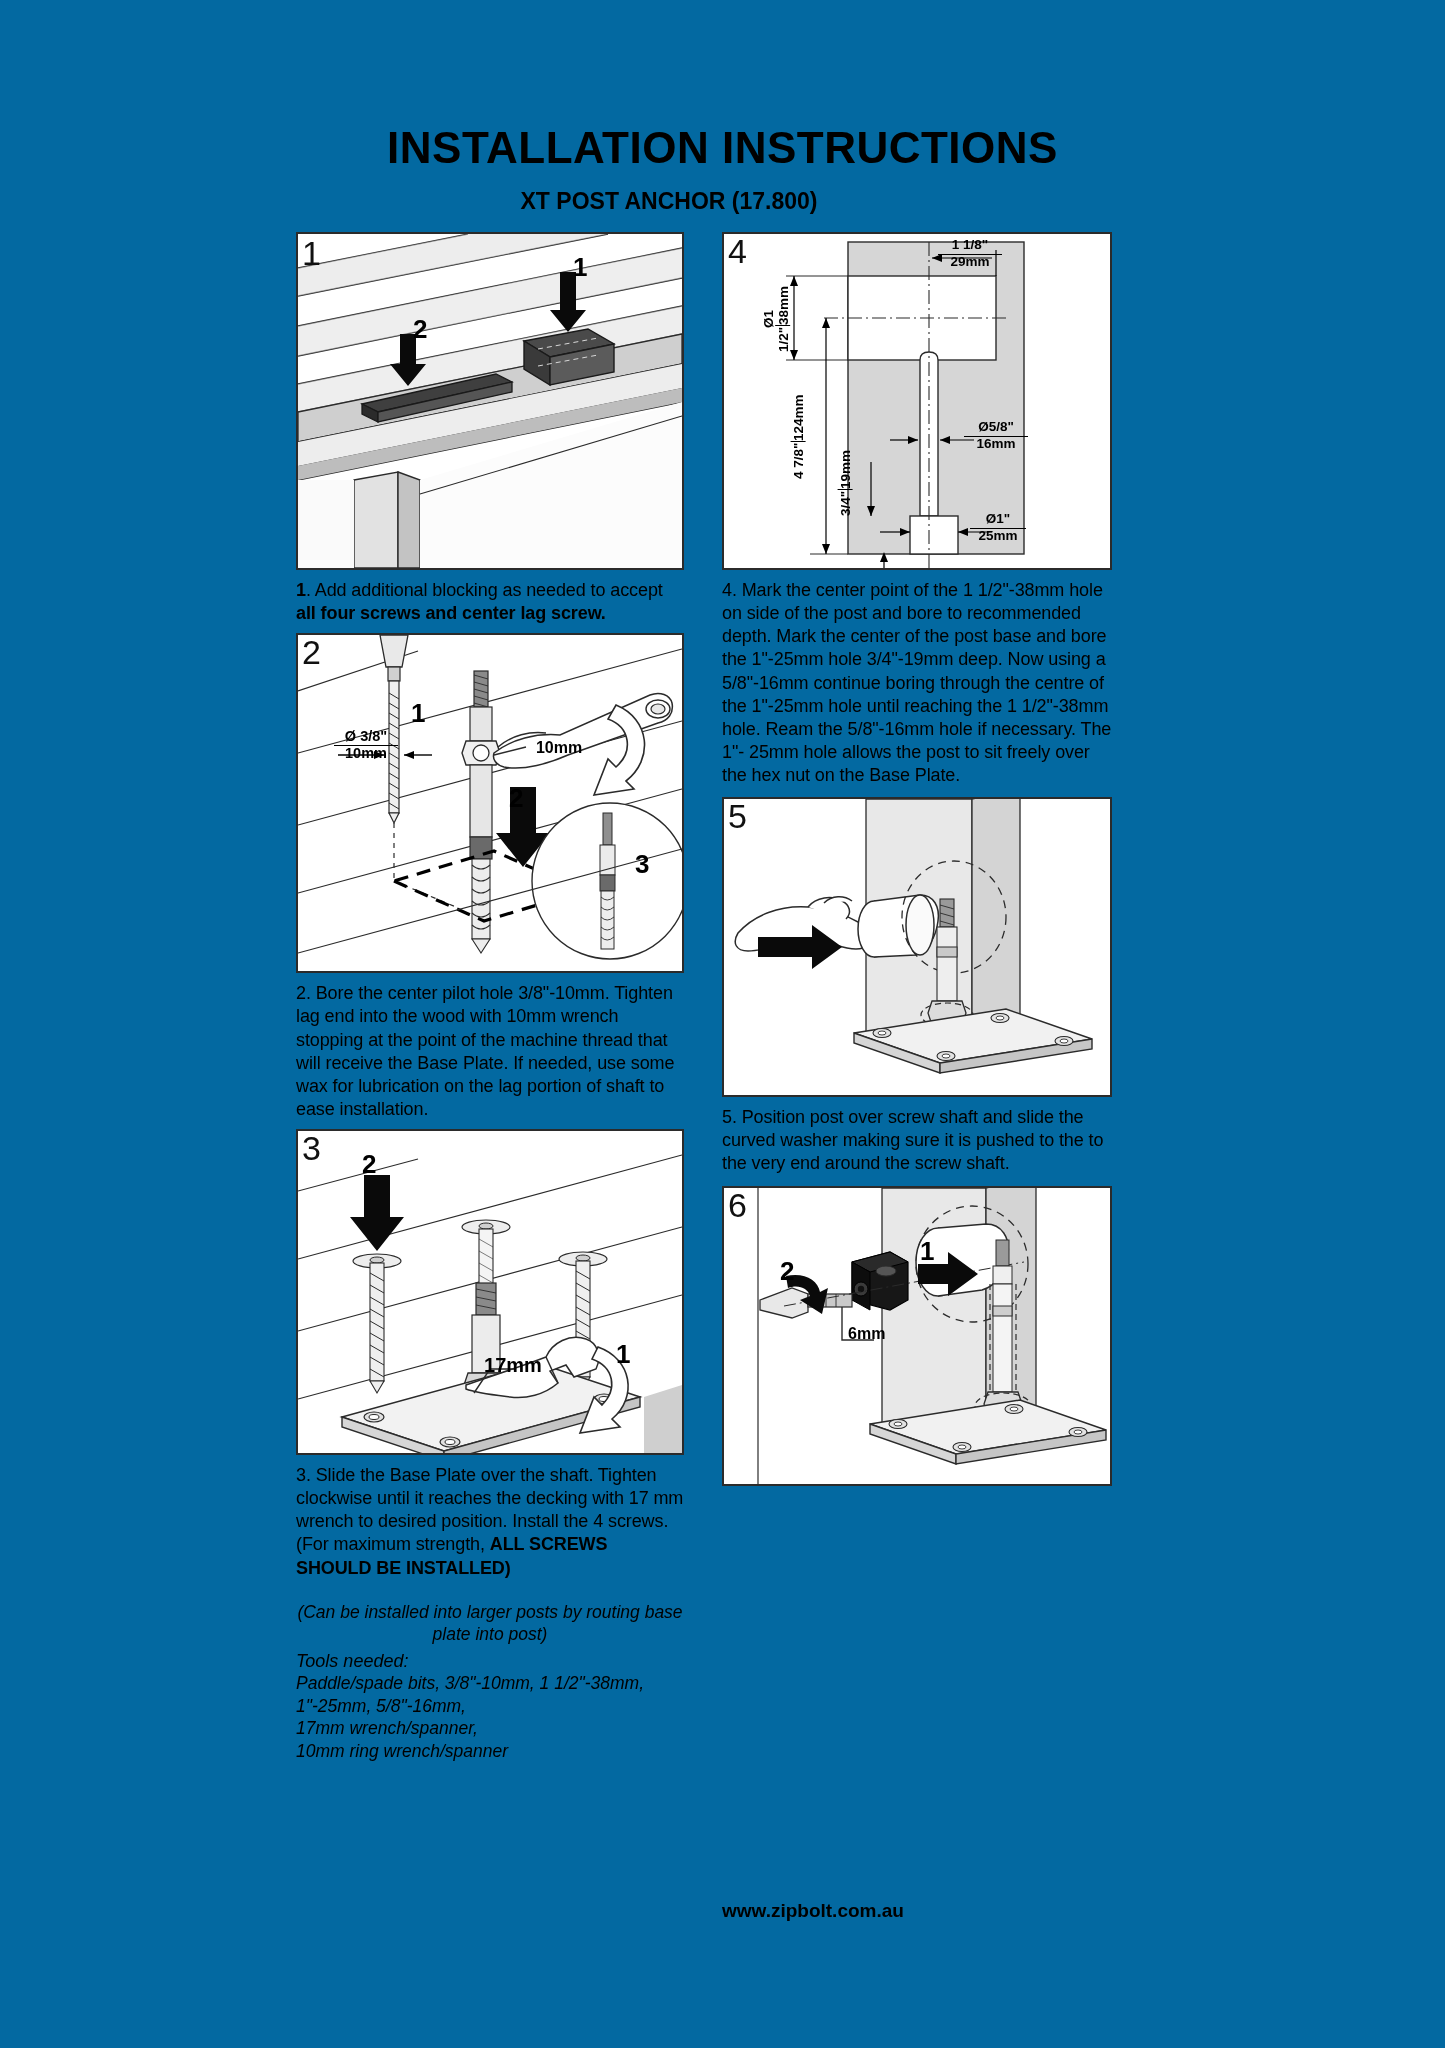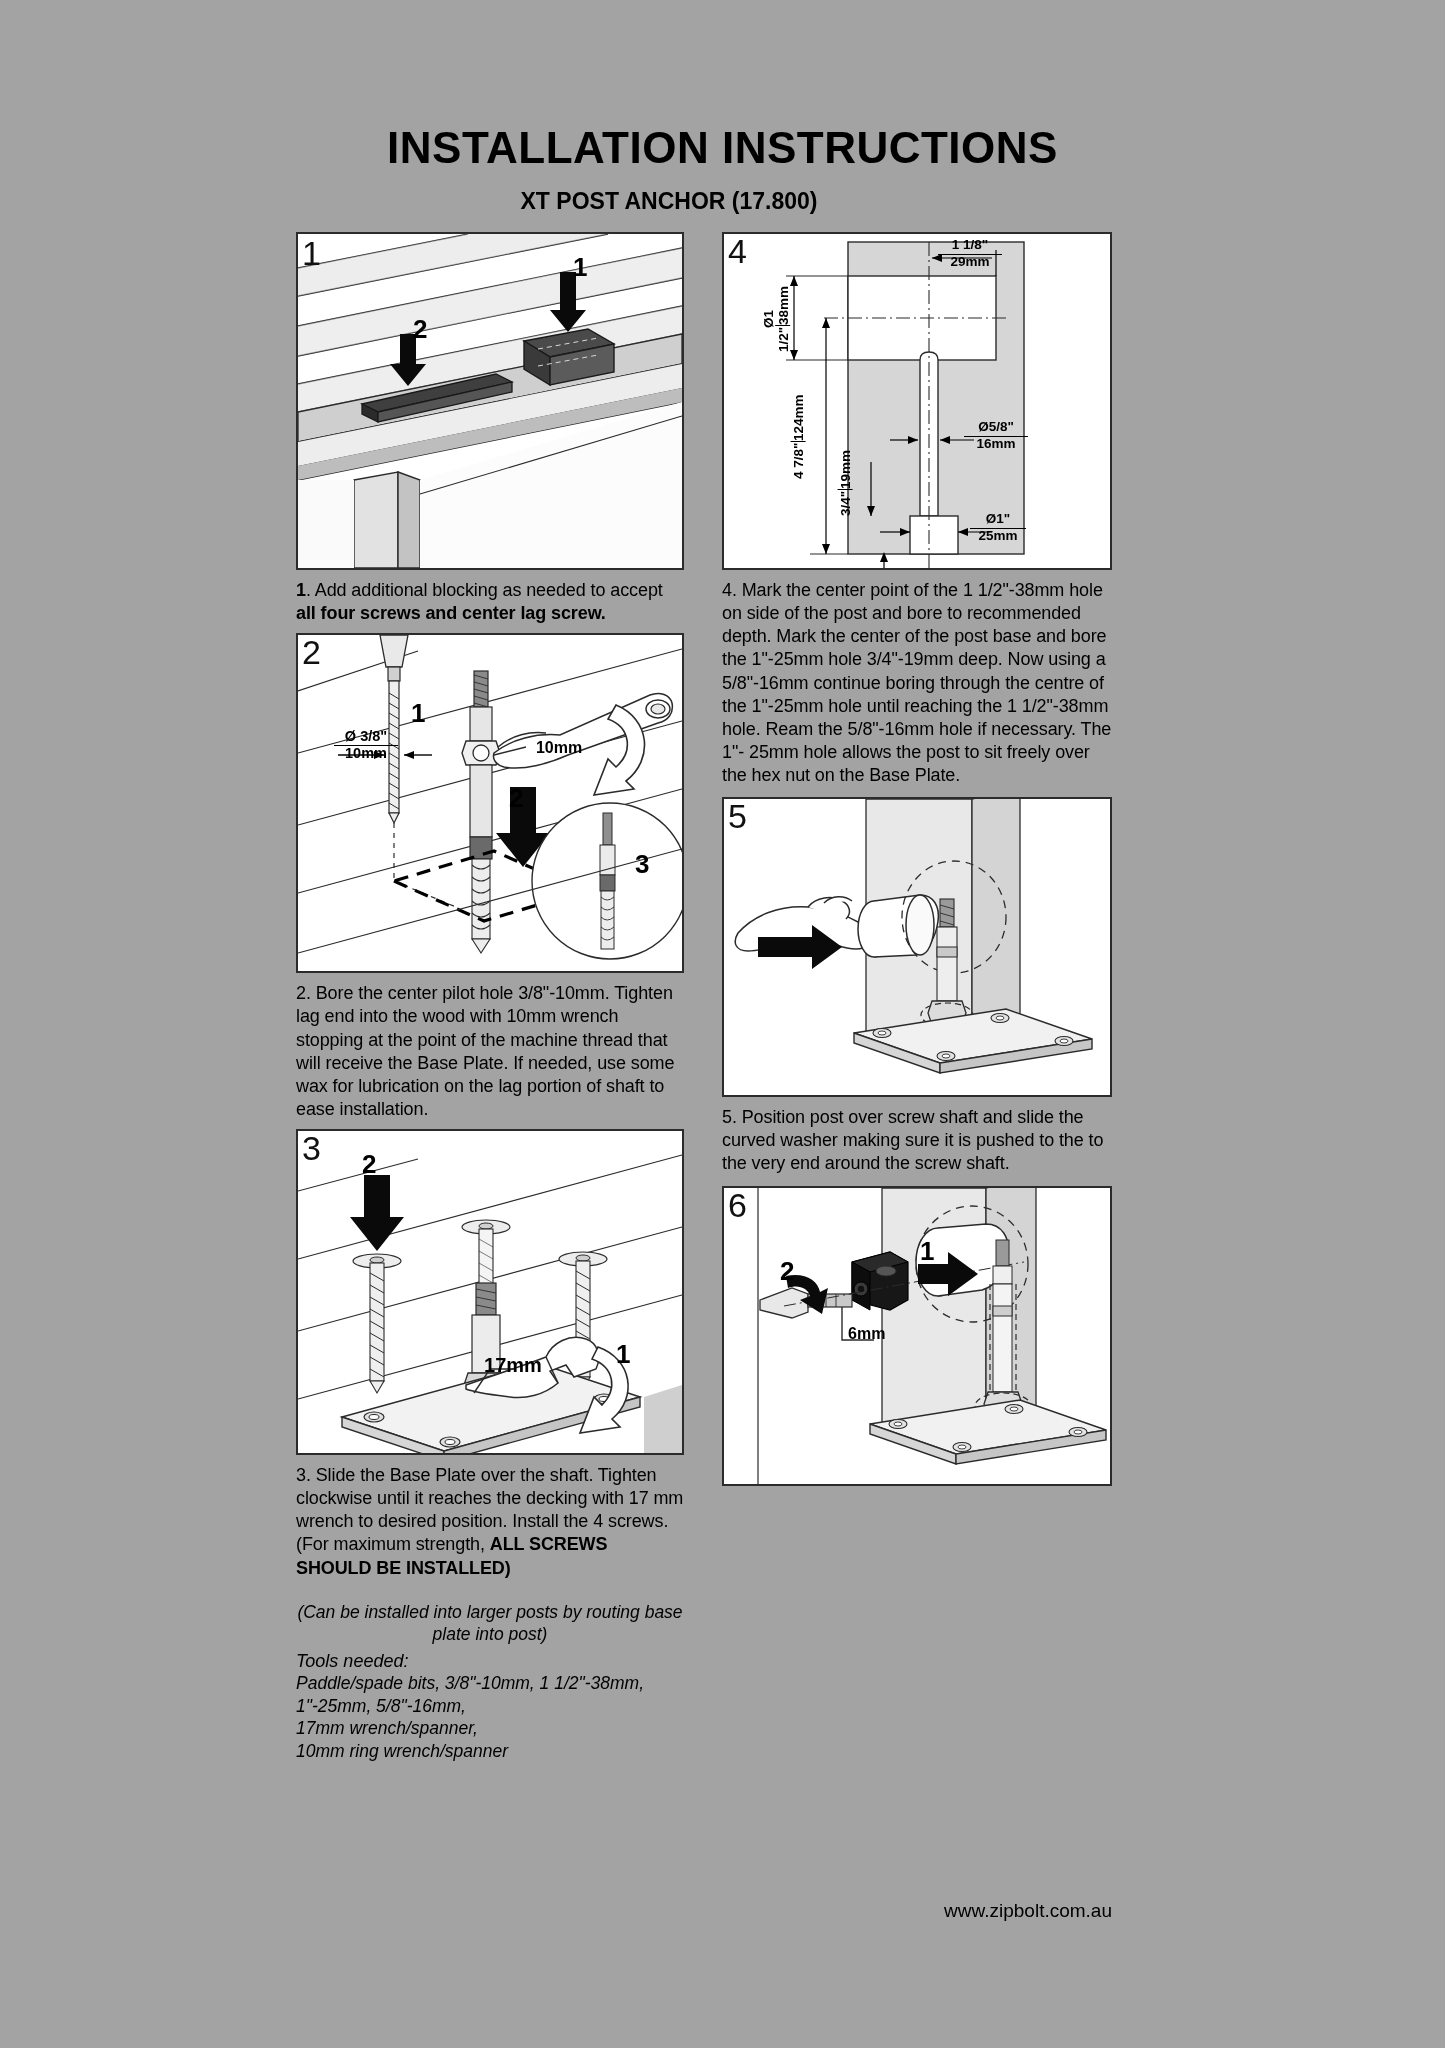--- a/index.html
+++ b/index.html
@@ -11,21 +11,21 @@
     width: 1445px;
     height: 2048px;
     position: relative;
     font-family: "Liberation Sans", sans-serif;
     color: #000;
     overflow: hidden;
   }
   .page {
     position: absolute;
     inset: 0;
-    background: #a3a3a3;
+    background: #0369a1;
   }
 
   
   .doc-title {
     position: absolute;
     top: 126px;
     left: 0;
     width: 1445px;
     text-align: center;
     font-size: 44px;
@@ -104,23 +104,22 @@
     font-size: 17.5px;
     font-style: italic;
     line-height: 1.28;
     margin: 0;
   }
   .website {
     position: absolute;
     left: 722px;
     top: 1900px;
     width: 390px;
-    text-align: right;
     font-size: 19px;
-    font-weight: normal;
+    font-weight: bold;
   }
 
   
   svg { display: block; }
   .lbl-sm {
     position: absolute;
     font-size: 14.5px;
     font-weight: bold;
     line-height: 1.05;
     z-index: 30;

